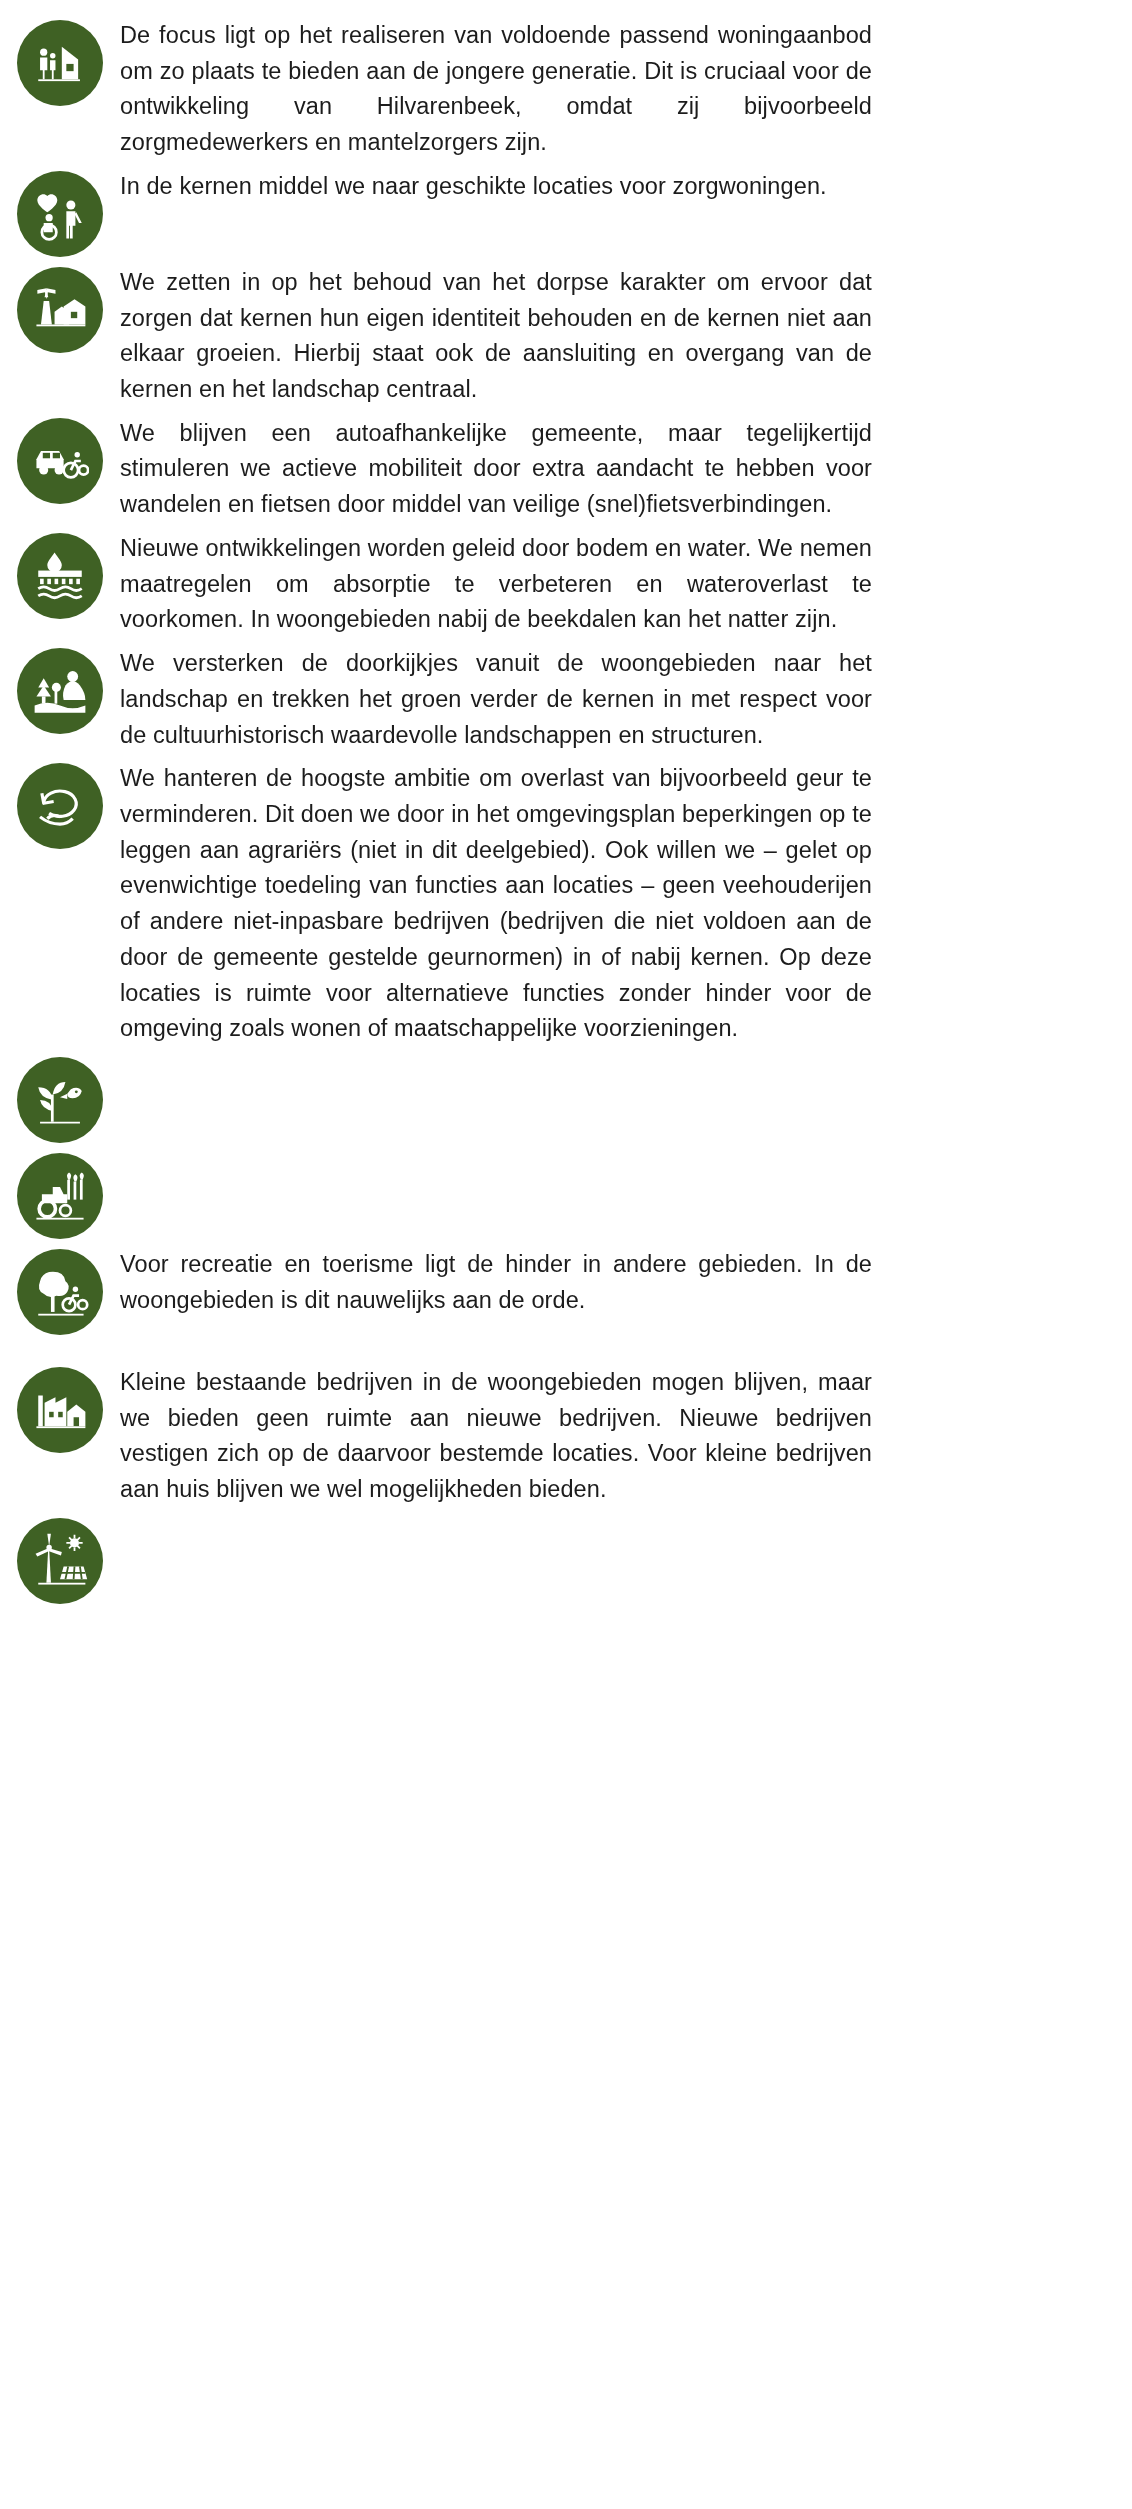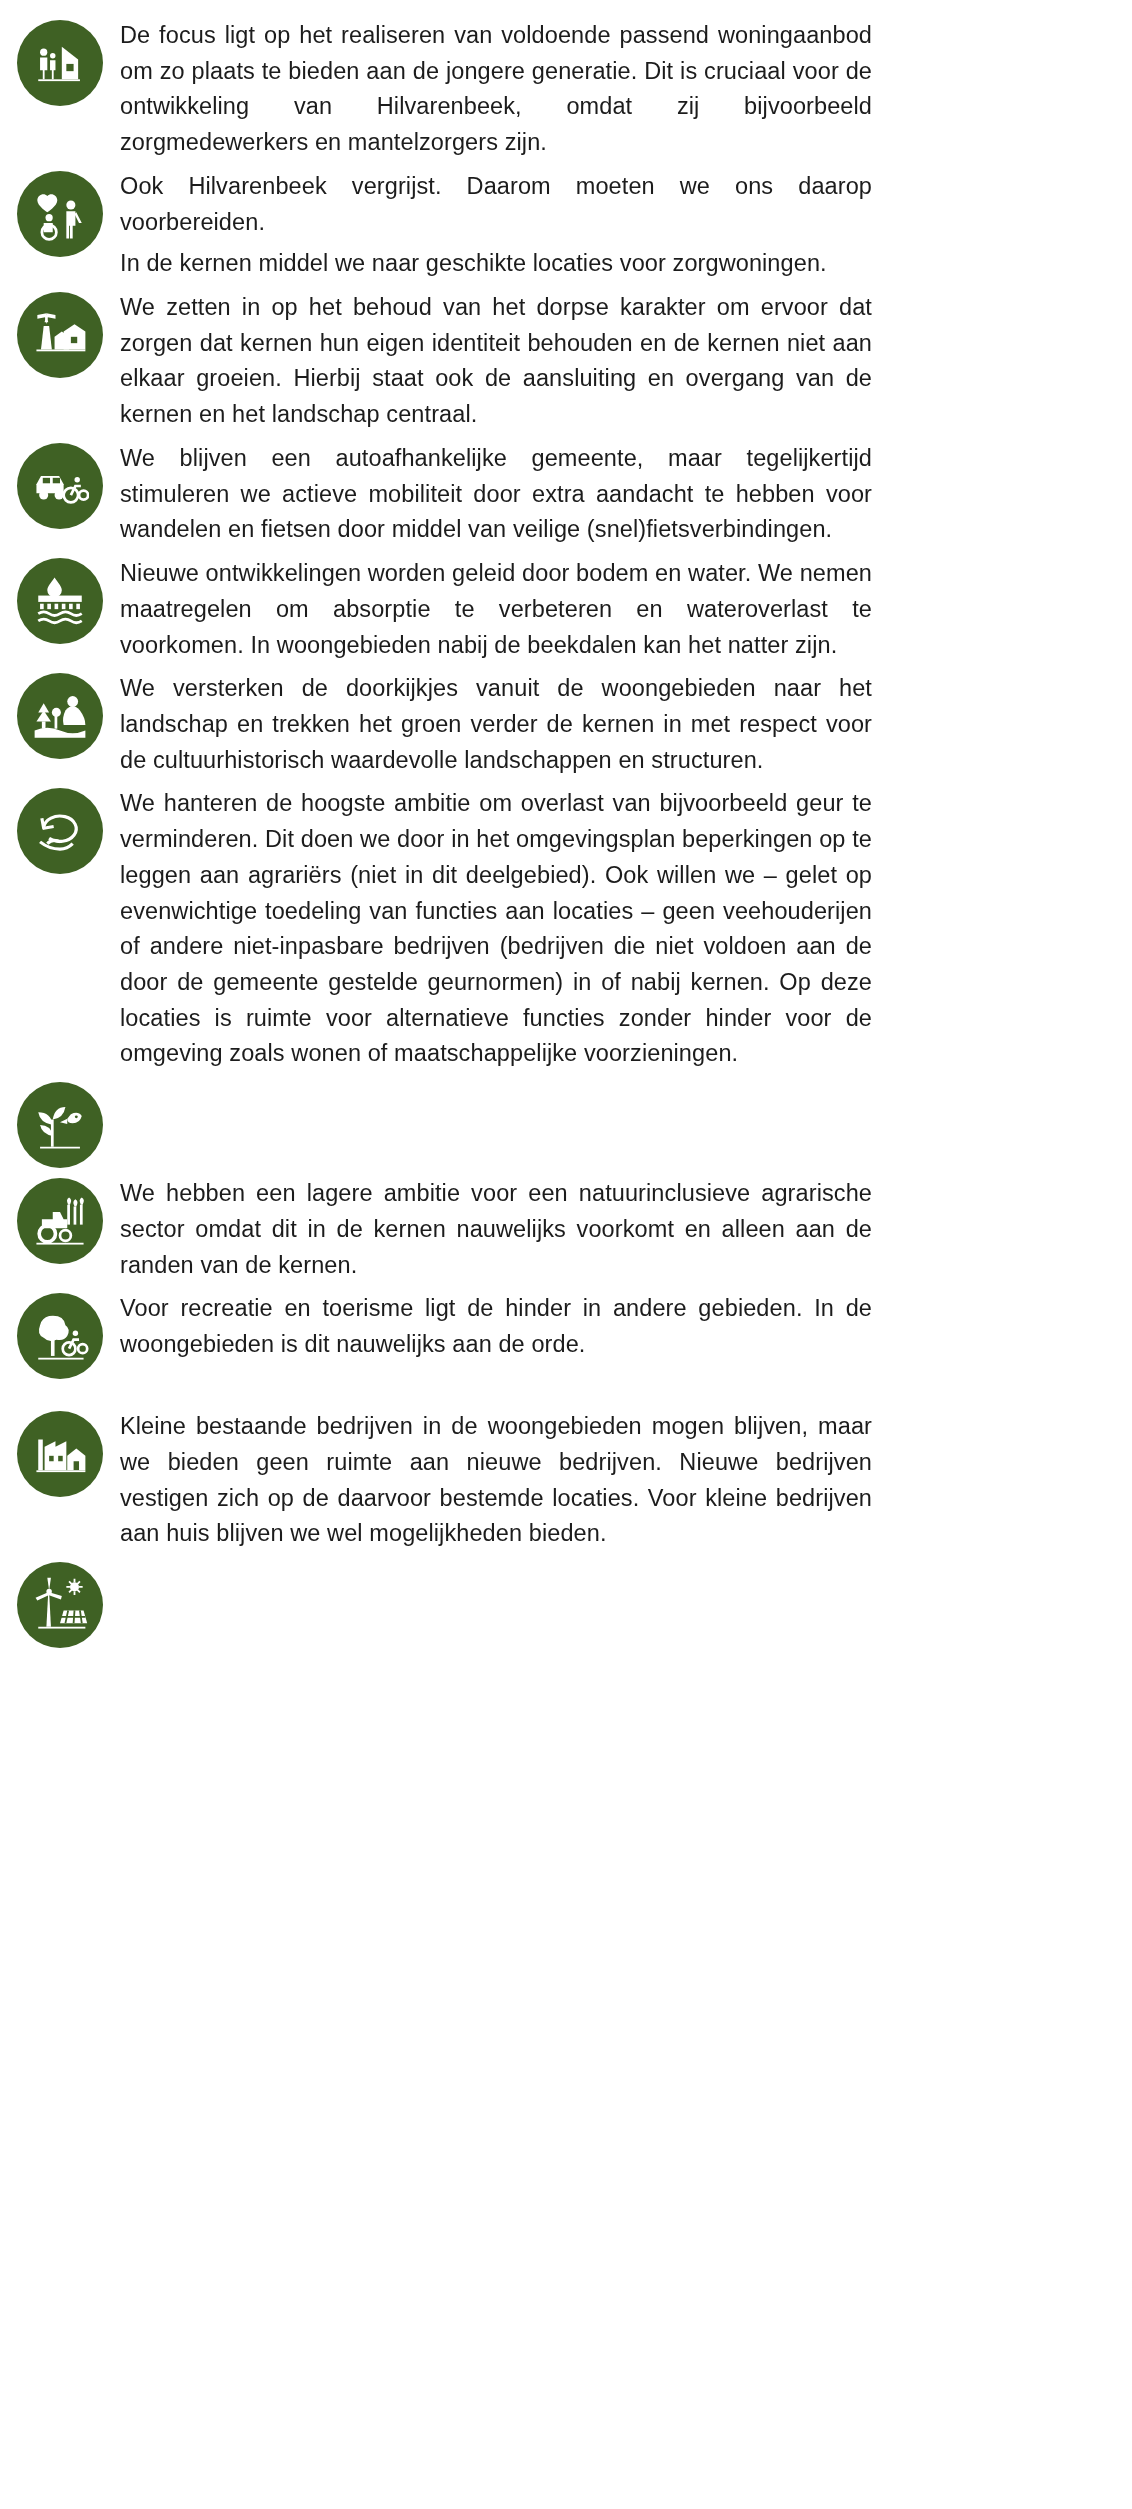--- a/index.html
+++ b/index.html
@@ -106,21 +106,20 @@
             <circle cx="20" cy="36" r="4"></circle>
             <path d="M14 42 h10 v10 h-10 z"></path>
             <circle cx="20" cy="52" r="8" fill="none" stroke="#ffffff" stroke-width="3"></circle>
             <circle cx="44" cy="22" r="5"></circle>
             <path d="M39 29 h10 v16 h-3 v14 h-3 v-14 h-1 v14 h-3 z"></path>
             <path d="M50 30 l6 12 h-3 l-5 -10 z"></path>
           </svg>
         </div>
       </div>
       <div class="text-cell">
-        <p class="para">Ook Hilvarenbeek vergrijst. Daarom moeten we ons daarop voorbereiden.</p>
         <p class="para">In de kernen middel we naar geschikte locaties voor zorgwoningen.</p>
       </div>
     </div>
 
     <div class="row">
       <div class="icon-cell">
         <div class="icon-circle">
           <svg viewBox="0 0 64 64" fill="#ffffff">
             <path d="M14 22 l6 0 l3 26 h-12 z"></path>
             <path d="M17 8 l2 10 h-4 z"></path>
@@ -244,23 +243,20 @@
             <rect x="54" y="14" width="3" height="22"></rect>
             <path d="M41 14 q-3 -6 1 -8 q4 2 1 8 z"></path>
             <path d="M48 16 q-3 -6 1 -8 q4 2 1 8 z"></path>
             <path d="M55 14 q-3 -6 1 -8 q4 2 1 8 z"></path>
             <path d="M12 30 h12 v-8 h8 l4 8 h4 v10 h-28 z"></path>
             <circle cx="18" cy="46" r="9" fill="none" stroke="#ffffff" stroke-width="4"></circle>
             <circle cx="38" cy="48" r="6" fill="none" stroke="#ffffff" stroke-width="3"></circle>
             <rect x="6" y="56" width="52" height="2"></rect>
           </svg>
         </div>
-      </div>
-      <div class="text-cell">
-        <p class="para">We hebben een lagere ambitie voor een natuurinclusieve agrarische sector omdat dit in de kernen nauwelijks voorkomt en alleen aan de randen van de kernen.</p>
       </div>
     </div>
 
     <div class="row gap-after">
       <div class="icon-cell">
         <div class="icon-circle">
           <svg viewBox="0 0 64 64" fill="#ffffff">
             <path d="M20 10 q16 -2 18 10 q6 4 2 12 q-4 6 -12 4 q-8 4 -14 -2 q-8 -4 -4 -14 q2 -8 10 -10 z"></path>
             <rect x="22" y="34" width="4" height="20"></rect>
             <circle cx="42" cy="46" r="7" fill="none" stroke="#ffffff" stroke-width="3"></circle>

